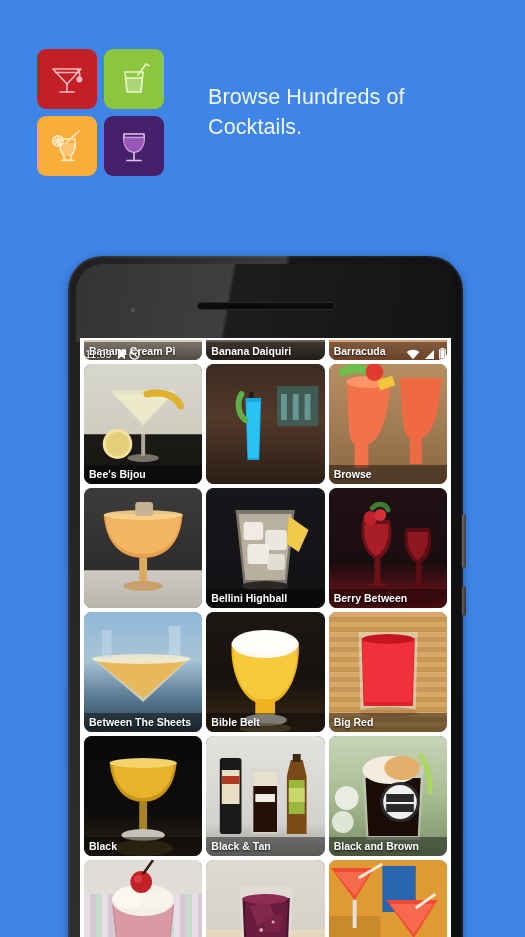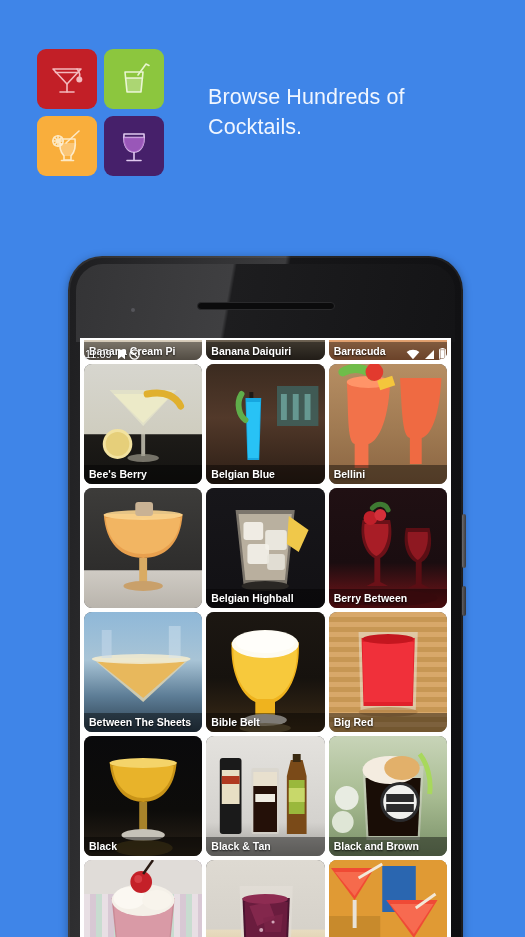--- a/index.html
+++ b/index.html
@@ -259,49 +259,48 @@
           <svg width="100%" height="100%" viewBox="0 0 120 120" preserveAspectRatio="none">
             <path d="M26 26 L94 26 L60 62 Z" fill="#e2e0c8" opacity=".95"></path>
             <path d="M30 30 L90 30 L60 59 Z" fill="#eceac8"></path>
             <path d="M58 62 L62 62 L62 92 L58 92 Z" fill="#cfcdbd" opacity=".8"></path>
             <ellipse cx="60" cy="94" rx="16" ry="4" fill="#9c9a8c" opacity=".7"></ellipse>
             <path d="M64 30 C84 26 94 34 98 42" stroke="#e0b02e" stroke-width="7" fill="none" stroke-linecap="round"></path>
             <circle cx="34" cy="80" r="15" fill="#f2e2a0"></circle>
             <circle cx="34" cy="80" r="12" fill="#e6cf7a"></circle>
           </svg>
         </div>
-        <div class="label">Bee's Berry</div>
+        <div class="label">Bee's Bijou</div>
       </div>
       <div class="card">
         <div class="thumb ph" style="background:linear-gradient(180deg,#3b2b20 0%,#52392a 45%,#2c1e15 100%);">
           <svg width="100%" height="100%" viewBox="0 0 120 120" preserveAspectRatio="none">
             <rect x="72" y="22" width="42" height="40" fill="#3f6460" opacity=".8"></rect>
             <rect x="76" y="30" width="6" height="26" fill="#6fa8a0" opacity=".8"></rect>
             <rect x="88" y="30" width="6" height="26" fill="#6fa8a0" opacity=".8"></rect>
             <rect x="100" y="30" width="6" height="26" fill="#6fa8a0" opacity=".8"></rect>
             <rect x="44" y="28" width="4" height="30" fill="#1e1a16"></rect>
             <path d="M40 34 L56 34 L54 96 L42 96 Z" fill="#16a6e0"></path>
             <path d="M41 38 L55 38 L53.4 94 L42.6 94 Z" fill="#28c2f5"></path>
             <path d="M36 30 C30 40 34 52 40 56" stroke="#5fae4a" stroke-width="6" fill="none" stroke-linecap="round"></path>
           </svg>
         </div>
-        <div class="label">Belgian Blue</div>
       </div>
       <div class="card">
         <div class="thumb ph" style="background:linear-gradient(180deg,#b68e63 0%,#a07a52 55%,#8a6542 100%);">
           <svg width="100%" height="100%" viewBox="0 0 120 120" preserveAspectRatio="none">
             <path d="M18 18 L62 18 C60 62 48 78 40 80 L40 104 L26 104 L26 80 C18 78 20 46 18 18 Z" fill="#f2724a"></path>
             <path d="M72 14 L114 14 C112 56 102 72 94 74 L94 100 L82 100 L82 74 C74 72 74 46 72 14 Z" fill="#ef6a42"></path>
             <ellipse cx="40" cy="18" rx="22" ry="6" fill="#ff9468"></ellipse>
             <path d="M14 8 C24 2 38 4 44 12" stroke="#6fbd4a" stroke-width="9" fill="none" stroke-linecap="round"></path>
             <circle cx="46" cy="8" r="9" fill="#e23a2e"></circle>
             <rect x="50" y="14" width="16" height="10" fill="#f4c63c" transform="rotate(-18 58 19)"></rect>
           </svg>
         </div>
-        <div class="label">Bellini</div>
+        <div class="label">Browse</div>
       </div>
 
       <div class="card">
         <div class="thumb ph" style="background:linear-gradient(180deg,#3d3c3a 0%,#2e2d2c 68%,#cfcbc4 69%,#b9b4ac 100%);">
           <svg width="100%" height="100%" viewBox="0 0 120 120" preserveAspectRatio="none">
             <path d="M20 26 L100 26 C98 56 82 70 60 70 C38 70 22 56 20 26 Z" fill="#e8a04e"></path>
             <path d="M22 30 L98 30 C96 54 80 66 60 66 C40 66 24 54 22 30 Z" fill="#f2b562"></path>
             <ellipse cx="60" cy="27" rx="40" ry="5" fill="#fad48f" opacity=".9"></ellipse>
             <rect x="56" y="70" width="8" height="26" fill="#d9ab63"></rect>
             <ellipse cx="60" cy="98" rx="20" ry="5" fill="#c9a06a"></ellipse>
@@ -315,21 +314,21 @@
             <path d="M30 22 L90 22 L82 96 L38 96 Z" fill="#cfc4b0" opacity=".55"></path>
             <path d="M33 26 L87 26 L80 92 L40 92 Z" fill="#e2d7c2" opacity=".6"></path>
             <rect x="38" y="34" width="20" height="18" rx="3" fill="#f2efe8" opacity=".95"></rect>
             <rect x="60" y="42" width="22" height="20" rx="3" fill="#eceae2" opacity=".95"></rect>
             <rect x="42" y="56" width="22" height="20" rx="3" fill="#f4f2ea" opacity=".9"></rect>
             <rect x="62" y="66" width="18" height="16" rx="3" fill="#e8e5dc" opacity=".85"></rect>
             <path d="M84 28 L104 42 L94 64 L82 56 Z" fill="#f0c84a"></path>
             <ellipse cx="60" cy="98" rx="24" ry="5" fill="#2a2724"></ellipse>
           </svg>
         </div>
-        <div class="label">Belgian Highball</div>
+        <div class="label">Bellini Highball</div>
       </div>
       <div class="card">
         <div class="thumb ph" style="background:linear-gradient(180deg,#201013 0%,#1a0d10 62%,#7a1419 100%);">
           <svg width="100%" height="100%" viewBox="0 0 120 120" preserveAspectRatio="none">
             <path d="M34 32 C30 52 38 66 46 70 L46 94 L38 98 L60 98 L52 94 L52 70 C60 66 66 52 62 32 Z" fill="#6b1118"></path>
             <path d="M36 36 L60 36 C62 54 54 66 48 68 C42 66 34 54 36 36 Z" fill="#a81d26"></path>
             <circle cx="42" cy="30" r="7" fill="#c0202a"></circle>
             <circle cx="52" cy="27" r="6" fill="#d3303a"></circle>
             <path d="M44 20 C50 14 58 16 60 22" stroke="#3e7a32" stroke-width="5" fill="none" stroke-linecap="round"></path>
             <path d="M78 40 C74 58 80 70 88 74 L88 96 L80 100 L102 100 L94 96 L94 74 C102 70 106 58 102 40 Z" fill="#5a0e14"></path>

